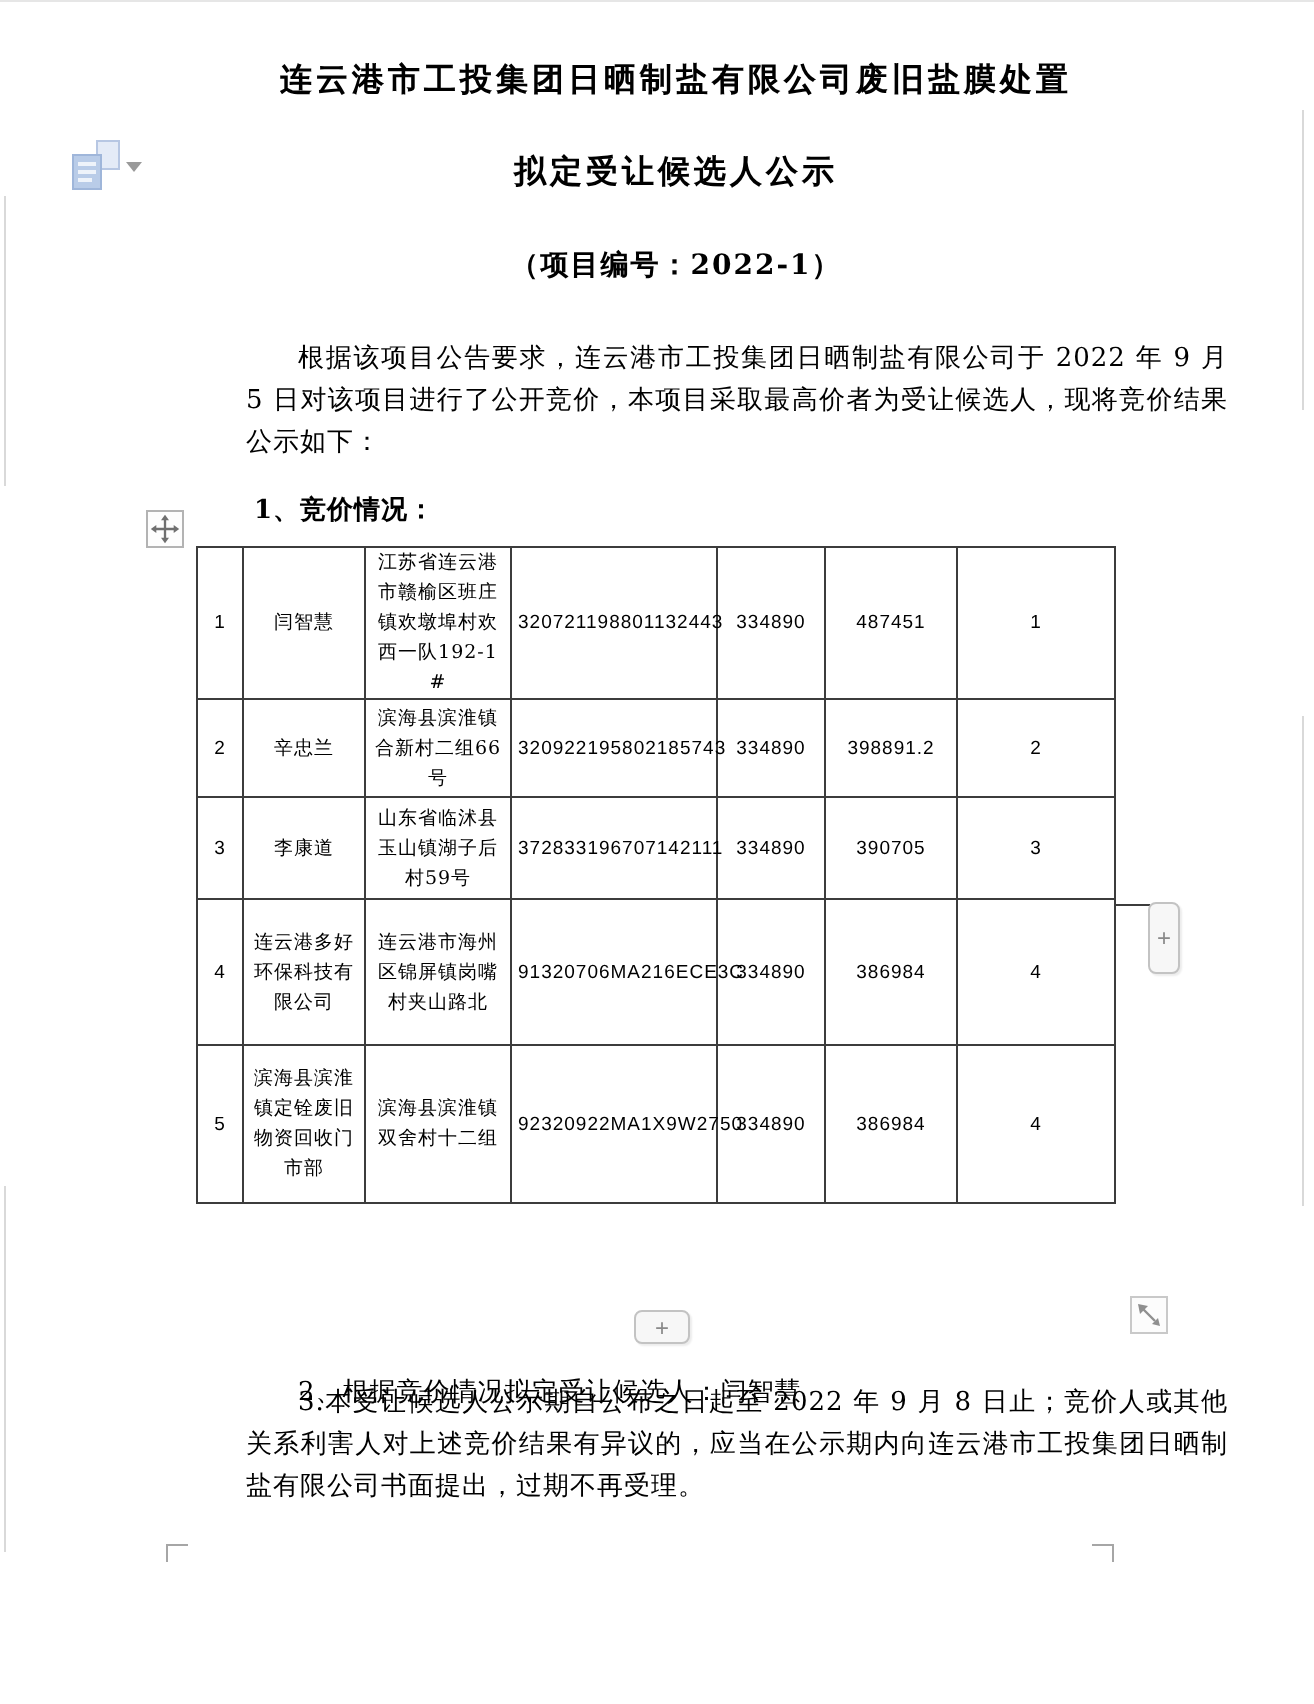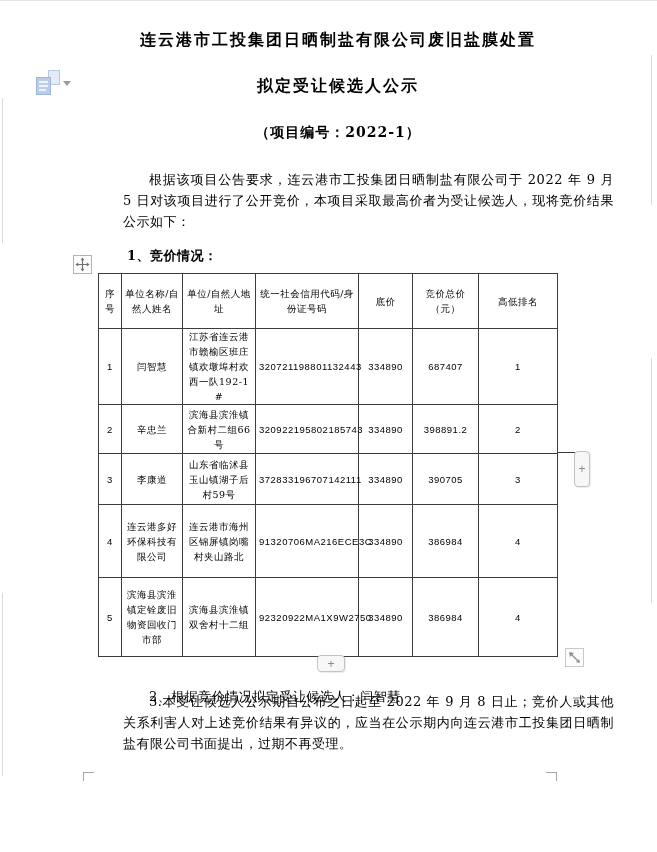--- a/index.html
+++ b/index.html
@@ -120,36 +120,27 @@
     <colgroup>
       <col style="width:23px">
         <col style="width:61px">
         <col style="width:73px">
       <col style="width:103px">
         <col style="width:54px">
         <col style="width:66px">
       <col style="width:79px">
     </colgroup>
     <tbody>
-        <tr class="r-hdr">
-      <td>序号</td>
-      <td class="c1">单位名称/自然人姓名</td>
-      <td class="c2">单位/自然人地址</td>
-      <td>统一社会信用代码/身份证号码</td>
-      <td>底价</td>
-      <td>竞价总价（元）</td>
-      <td>高低排名</td>
-    </tr>
     <tr class="r-1">
       <td class="num">1</td>
       <td class="c1">闫智慧</td>
       <td class="c2">江苏省连云港市赣榆区班庄镇欢墩埠村欢西一队192-1#</td>
       <td class="num code">320721198801132443</td>
       <td class="num">334890</td>
-      <td class="num">687407</td>
+      <td class="num">487451</td>
       <td class="num">1</td>
     </tr>
     <tr class="r-2">
       <td class="num">2</td>
       <td class="c1">辛忠兰</td>
       <td class="c2">滨海县滨淮镇合新村二组66号</td>
       <td class="num code">320922195802185743</td>
       <td class="num">334890</td>
       <td class="num">398891.2</td>
       <td class="num">2</td>

